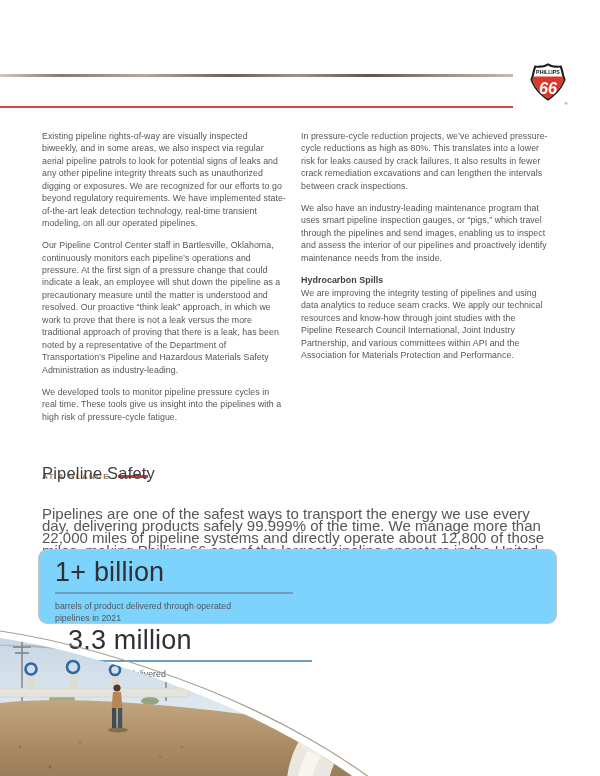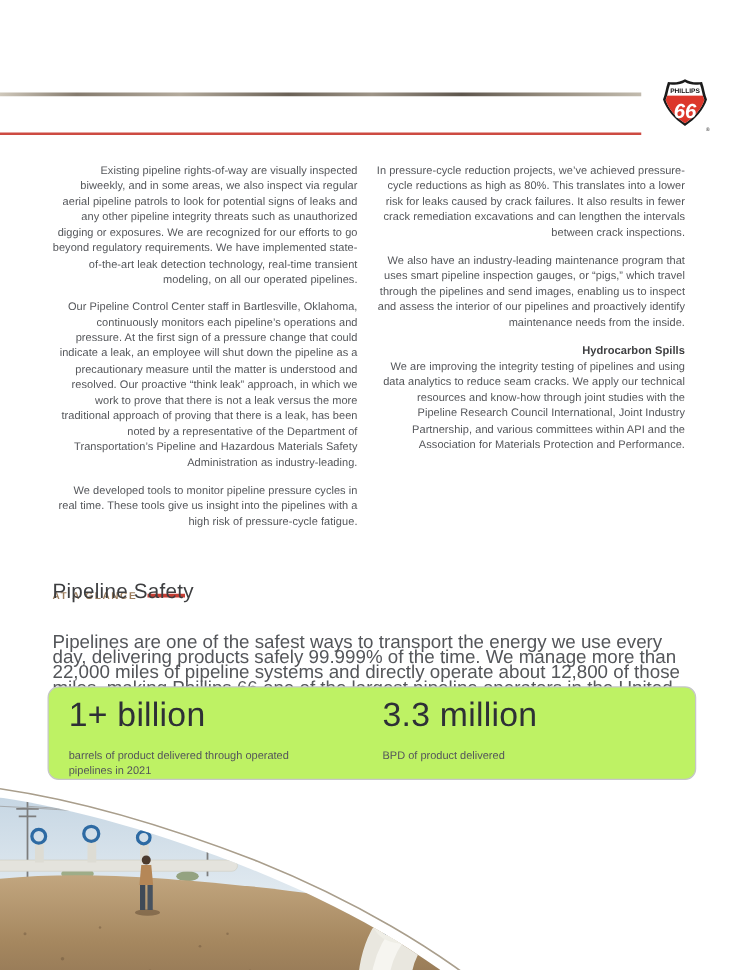--- a/index.html
+++ b/index.html
@@ -10,38 +10,38 @@
   }
   
   .top-rule {
     position:absolute; left:0; top:42px; width:513px; height:3px;
     background:linear-gradient(90deg,#cfc8bb 0%,#857b6e 12%,#b3aa9c 28%,#6a6156 45%,#9d9487 58%,#5e564d 72%,#948b7d 85%,#c2bbae 100%);
   }
   .red-rule { position:absolute; left:0; top:74px; width:513px; height:2px; background:#cd4a42; }
   .logo { position:absolute; left:526px; top:30px; width:44px; height:44px; }
 
   
-  .col { position:absolute; top:98px; font-size:8.8px; line-height:12.45px; color:#54565a; letter-spacing:0.05px;text-align:right; }
+  .col { position:absolute; top:98px; font-size:8.8px; line-height:12.45px; color:#54565a; letter-spacing:0.05px; }
   .col p { margin:0 0 9.5px 0; }
   .col-left  { left:42px;  width:244px; }
   .col-right { left:301px; width:247px; }
   .col h3 { margin:2px 0 1px 0; font-size:8.9px; font-weight:bold; color:#3e3f41; }
 
   
   .eyebrow-row { position:absolute; left:42px; top:440px; display:flex; align-items:center; gap:8px; }
   .eyebrow { font-size:8px; font-weight:bold; letter-spacing:1.3px; color:#9c7d5d; }
   .eyebrow-dash { width:30px; height:3px; background:#c63f35; }
   .glance-title { position:absolute; left:42px; top:432px; margin:0; font-size:16.5px; font-weight:400; color:#3d3e40; letter-spacing:0.2px; }
   .glance-intro { position:absolute; left:42px; top:476px; width:517px; margin:0; font-size:15px; line-height:12.2px; color:#54565a; }
 
   
   .stats-box {
     position:absolute; left:38px; top:517px; width:519px; height:75px;
-    border:1px solid #c5c6c7; border-radius:9px; background:#bef264;
-    box-sizing:border-box; display:flex; padding:7px 0 16px 16px;
+    border:1px solid #c5c6c7; border-radius:9px; background:#7dd3fc;
+    box-sizing:border-box; display:flex; padding:7px 0 16px 16px;flex-direction:column;
   }
   .stat { display:flex; flex-direction:column; }
   .stat-1 { width:238px; }
   .stat-2 { width:244px; margin-left:13px; }
   .stat-value { font-size:27px; font-weight:300; color:#2e3036; letter-spacing:0.2px; line-height:31px; }
   .stat-rule { height:2px; background:#6f9ec2; margin-top:4px; }
   .stat-label { margin-top:7px; font-size:8.8px; line-height:11.8px; color:#54565a; }
   .stat-1 .stat-label { width:212px; }
 
   

